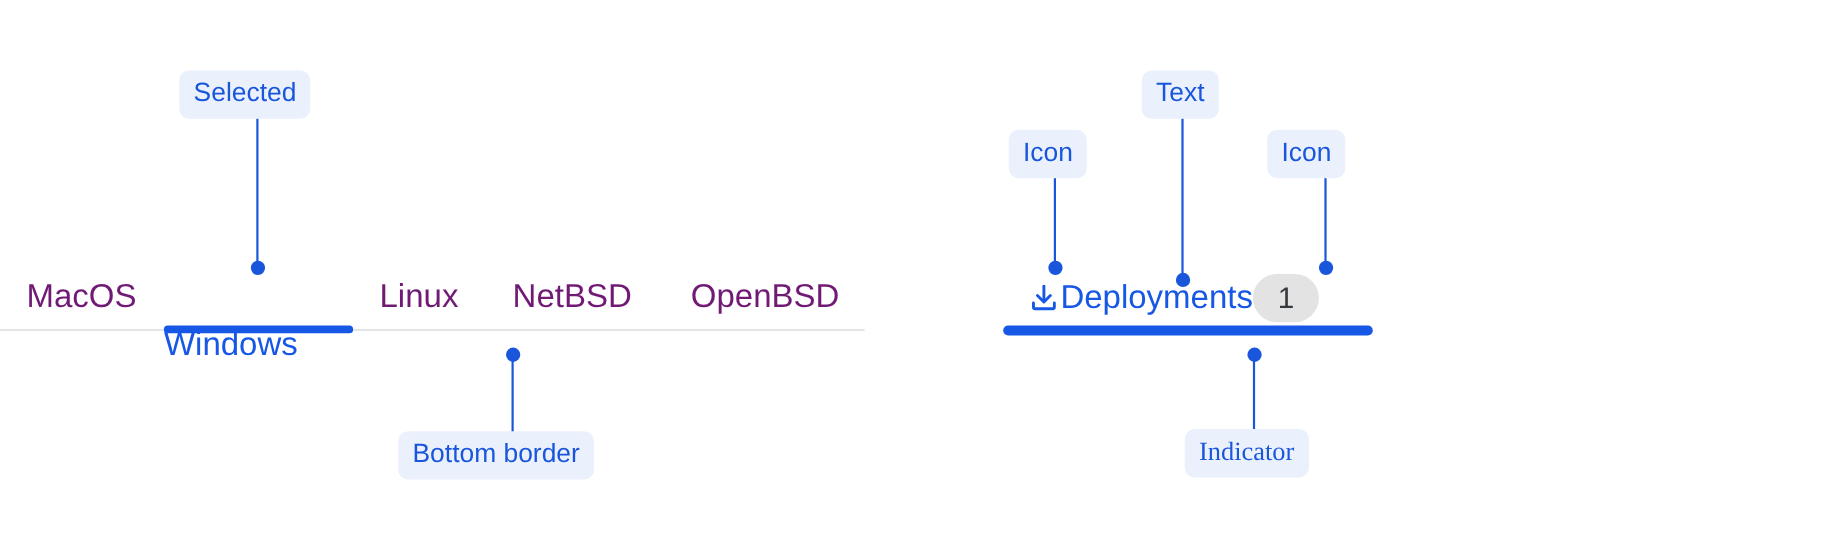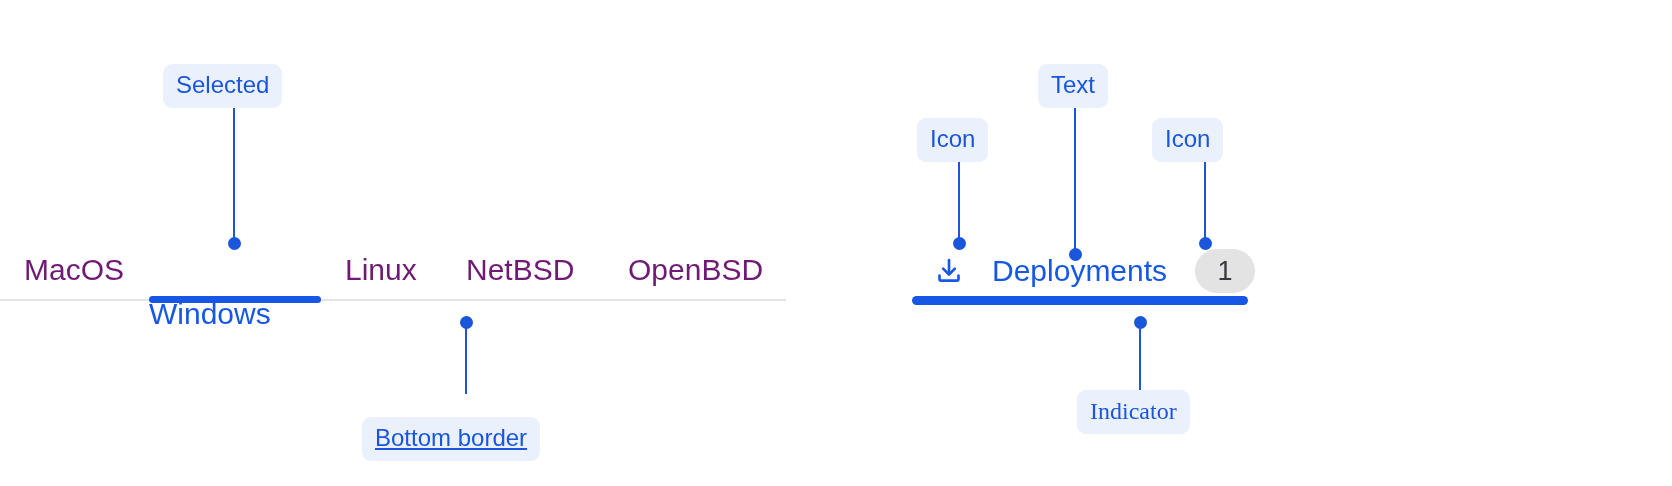--- a/index.html
+++ b/index.html
@@ -90,21 +90,21 @@
     top: 248px;
     height: 72px;
   }
   #deployments-tab {
     position: absolute;
     left: 0px;
     top: 0px;
     display: flex;
     align-items: center;
     height: 46px;
-    gap: 28px;
+    gap: 0;
     padding: 0 22px;
   }
   #deployments-tab .dl-icon {
     display: block;
     width: 30px;
     height: 30px;
     flex: 0 0 auto;
   }
   #deployments-label {
     font-size: 30px;
@@ -167,21 +167,21 @@
 
     <div class="tab-left" style="left:628px;">
       <span>OpenBSD</span>
     </div>
 
     <div id="tab-underline" style="left:149px; width:172px;"></div>
   </div>
 
   <div class="leader-dot" style="left:460px; top:316px;"></div>
   <div class="leader" style="left:465px; top:322px; height:72px;"></div>
-  <div class="anno-badge" style="left:362px; top:417px;text-decoration:underline;">Bottom border</div>
+  <div class="anno-badge" style="left:362px; top:392px;">Bottom border</div>
 
   <div class="anno-badge" style="left:917px; top:118px;">Icon</div>
   <div class="leader" style="left:958px; top:162px; height:81px;"></div>
   <div class="leader-dot" style="left:953px; top:237px;"></div>
 
   <div class="anno-badge" style="left:1038px; top:64px;">Text</div>
   <div class="leader" style="left:1074px; top:108px; height:146px;"></div>
   <div class="leader-dot" style="left:1069px; top:248px;"></div>
 
   <div class="anno-badge" style="left:1152px; top:118px;">Icon</div>

